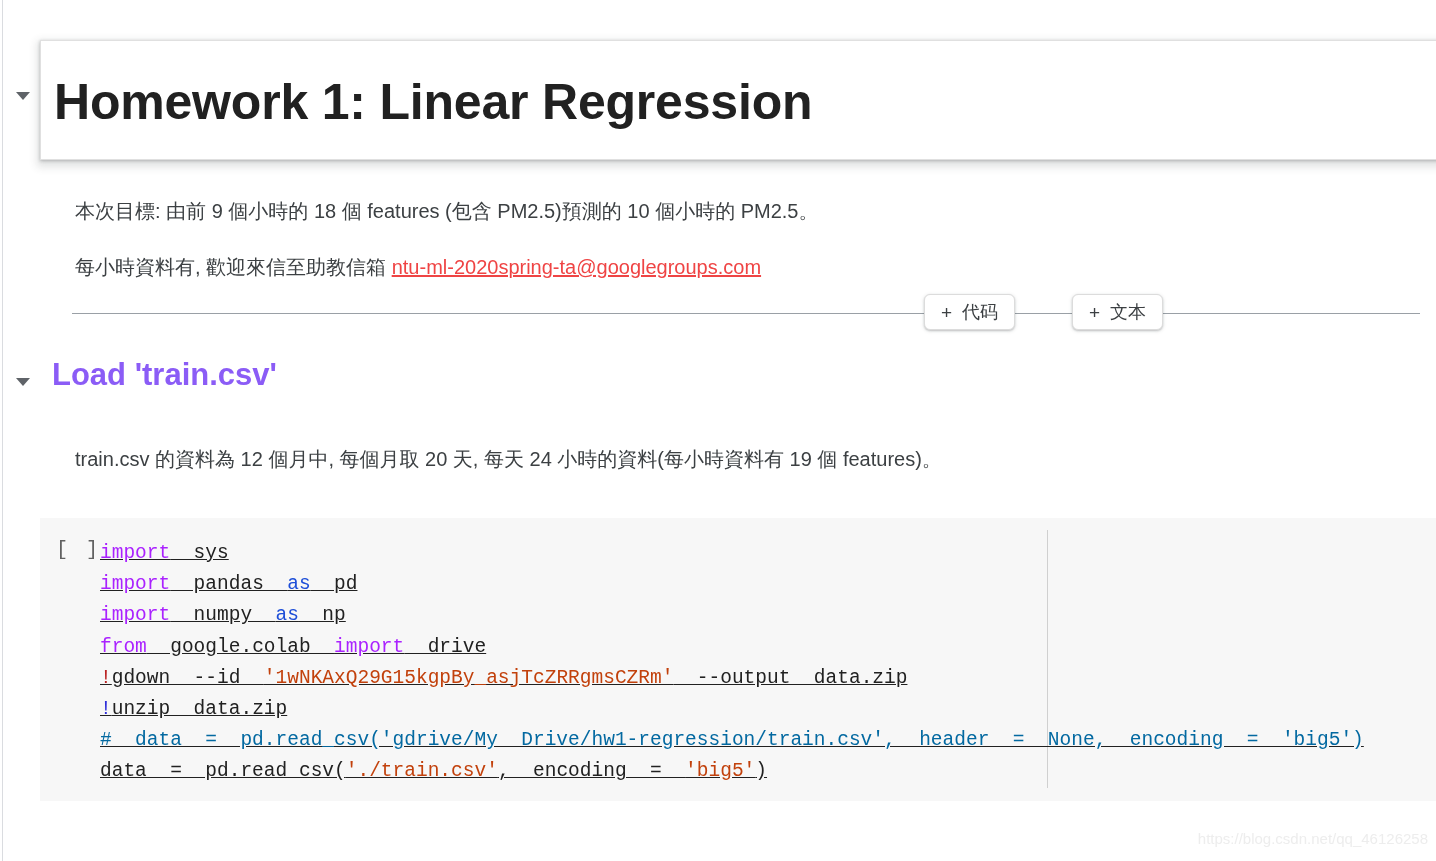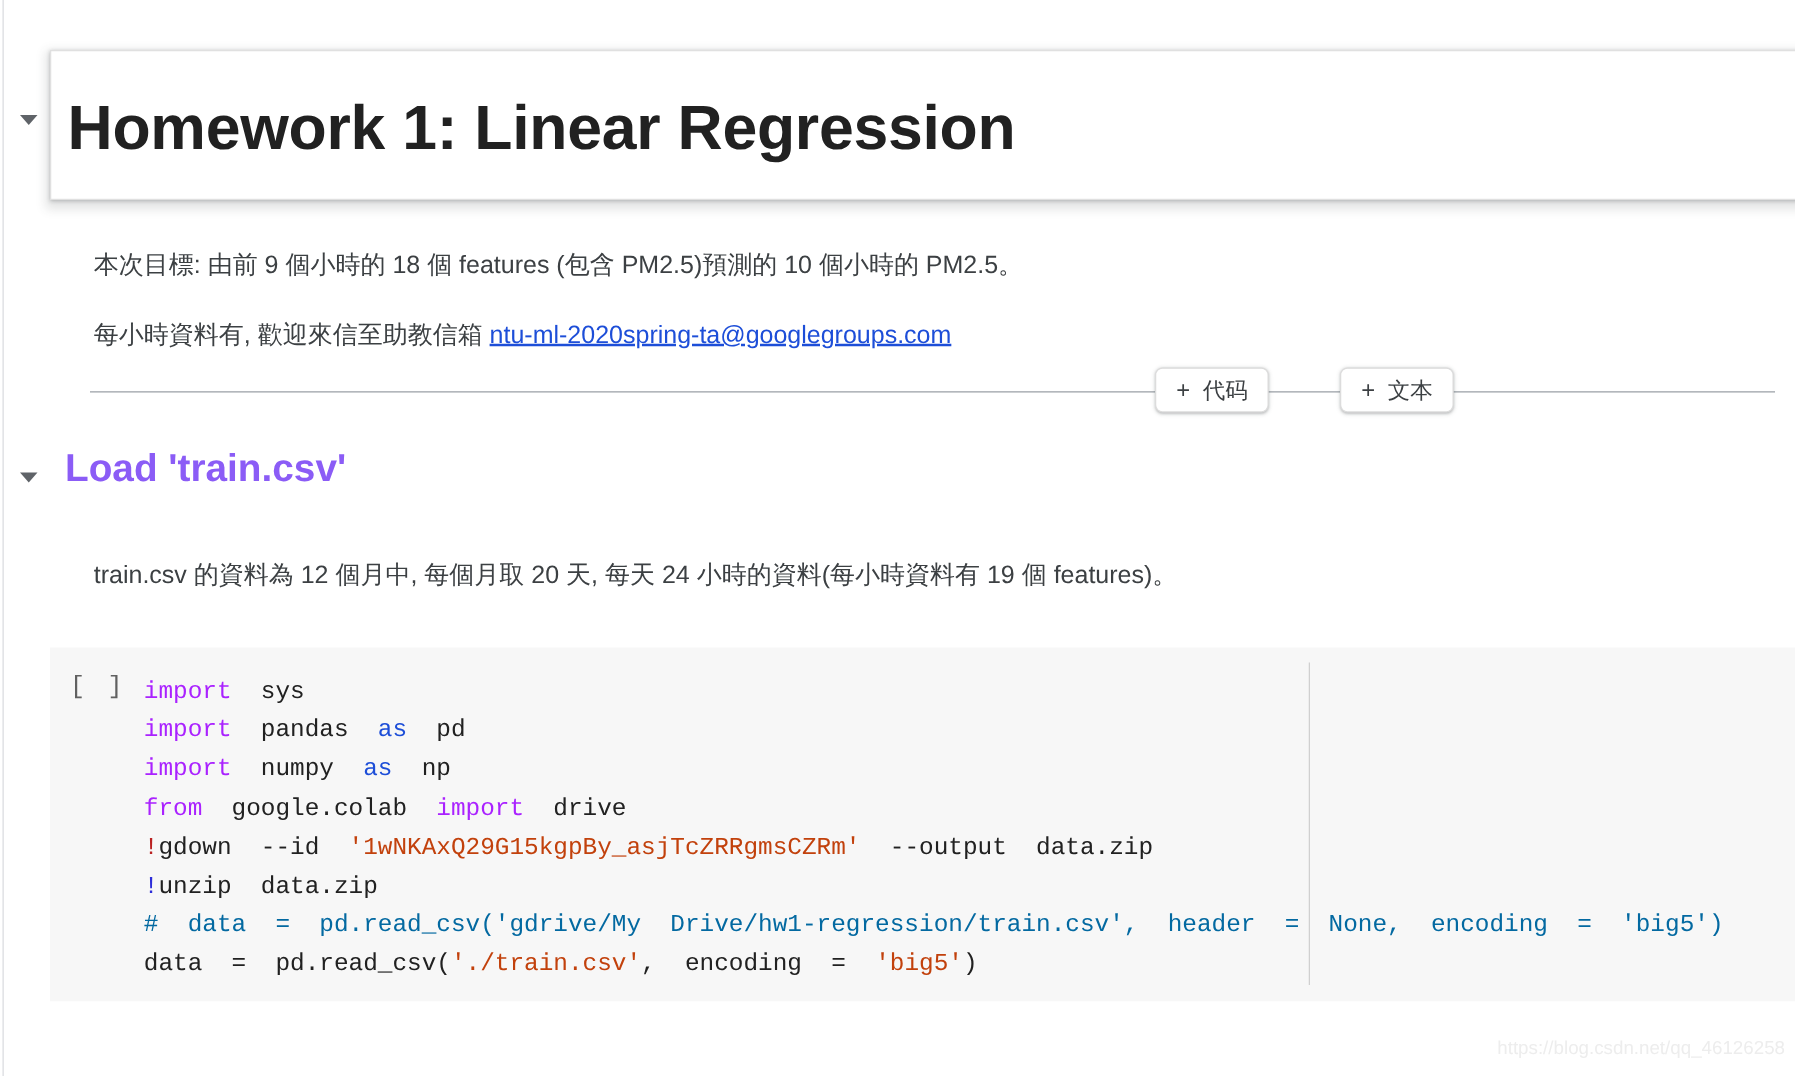--- a/index.html
+++ b/index.html
@@ -64,21 +64,21 @@
     color: #3c4043;
     white-space: nowrap;
     font-family: "Liberation Sans", sans-serif;
     margin-left: 23px;
   }
   .para-1 { top: 198px; }
   .para-2 { top: 254px; }
   .para-3 { top: 446px; }
 
   .mail-link {
-    color: #1d4ed8;
+    color: #ef4444;
     text-decoration: underline;
   }
 
   
   .insert-row {
     position: absolute;
     left: 72px;
     top: 313px;
     width: 1348px;
     height: 1px;
@@ -138,27 +138,28 @@
   .ruler {
     position: absolute;
     left: 1007px;
     top: 12px;
     width: 1px;
     height: 258px;
     background: #d0d0d0;
   }
   .code-body {
     position: absolute;
-    left: 75px;
+    left: 60px;
     top: 20px;
     font-family: "Liberation Mono", monospace;
     font-size: 19.5px;
     line-height: 31.2px;
     color: #212121;
     white-space: pre;
+    text-decoration: underline;
   }
   .code-body .line { white-space: pre; }
 
   
   .tok-kw   { color: #aa22ff; }
   .tok-as   { color: #1d4ed8; }
   .tok-str  { color: #c2410c; }
   .tok-cmt  { color: #0369a1; }
   .tok-bang { color: #ba2121; }
   .tok-bang2{ color: #2d2dd9; }

